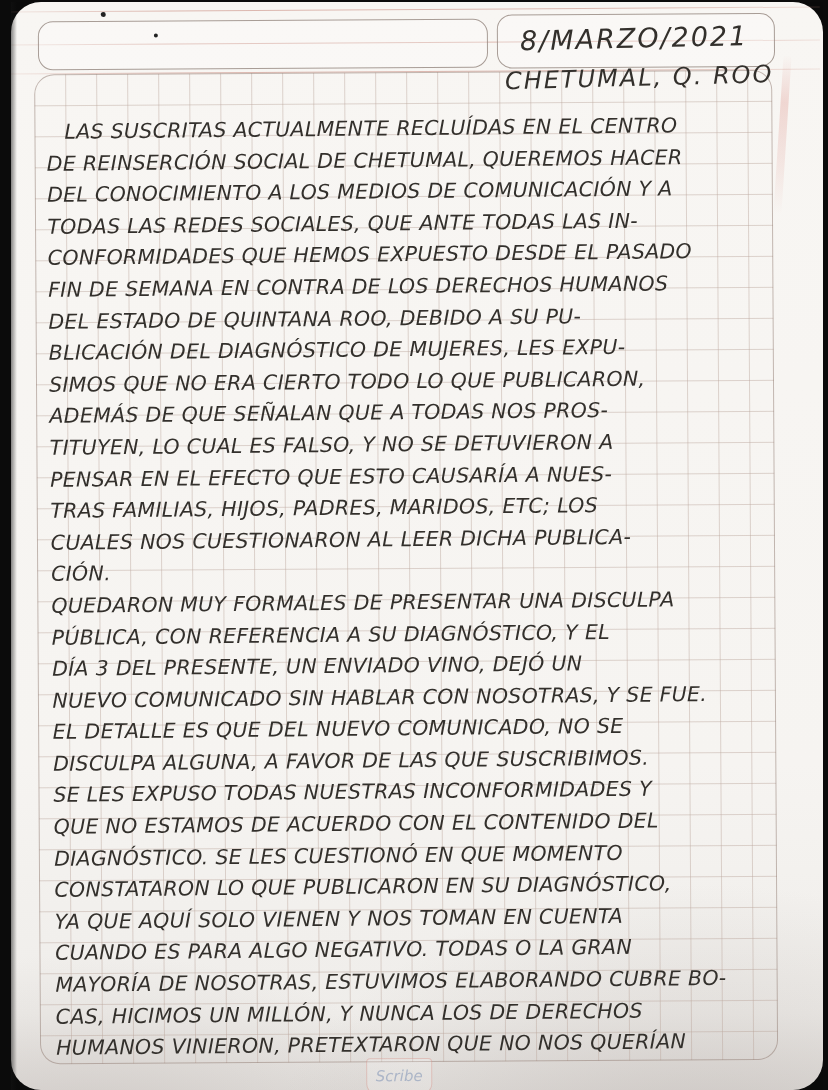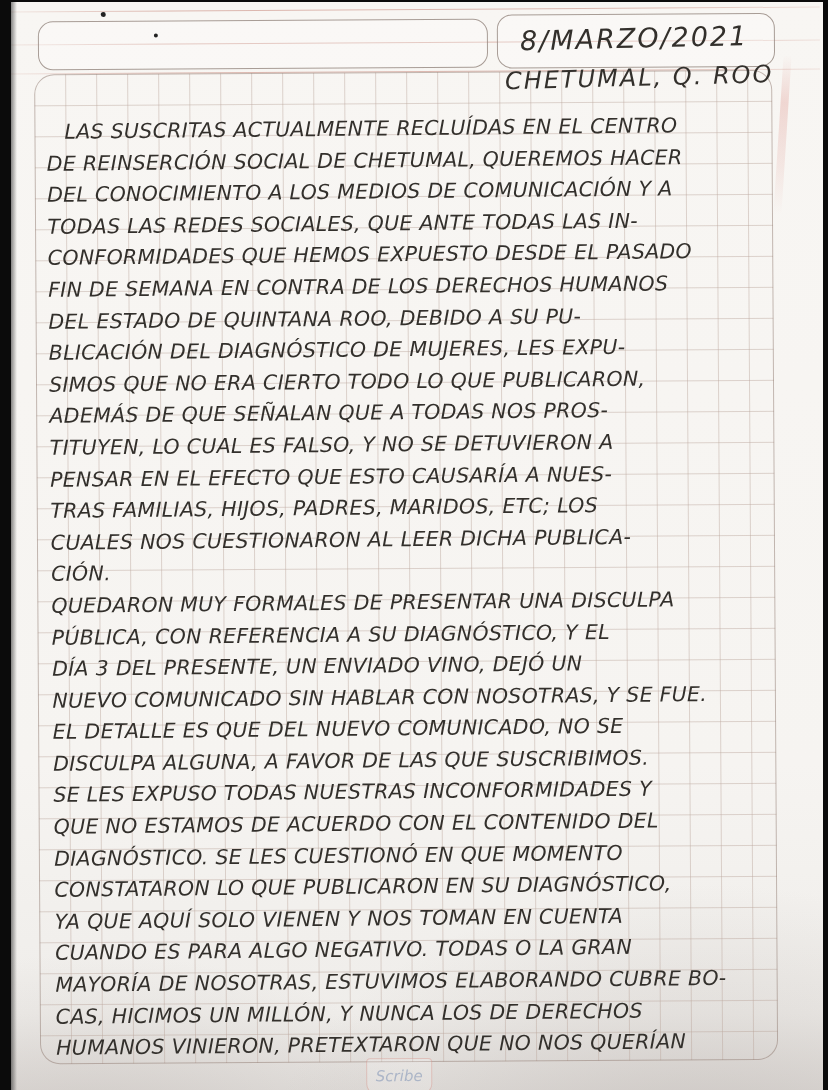--- a/index.html
+++ b/index.html
@@ -9,20 +9,21 @@
     font-family:"DejaVu Sans","Liberation Sans",sans-serif;
   }
   .photo{position:absolute;inset:0;}
   
   .paper{
     position:absolute;left:11px;top:2px;right:5px;bottom:0;
     background:
       radial-gradient(120% 60% at 85% 108%, rgba(160,150,145,.35) 0%, rgba(160,150,145,0) 45%),
       radial-gradient(80% 30% at 10% 104%, rgba(170,160,155,.30) 0%, rgba(170,160,155,0) 55%),
       linear-gradient(180deg,#f8f6f3 0%,#f6f4f1 70%,#efedea 93%,#e2dfdc 100%);
+    border-radius: 30px;
   }
   .warp{position:absolute;inset:0;transform:rotate(-0.35deg);}
   
   .page-frame{
     position:absolute;left:26px;top:70px;width:736px;height:988px;
     border:1.5px solid rgba(150,130,120,.55);
     border-radius:20px;
     background:
       repeating-linear-gradient(to right, transparent 0px, transparent 30px, rgba(186,165,155,.45) 30px, rgba(186,165,155,.45) 31px),
       repeating-linear-gradient(to bottom, transparent 0px, transparent 30px, rgba(186,165,155,.45) 30px, rgba(186,165,155,.45) 31px);

